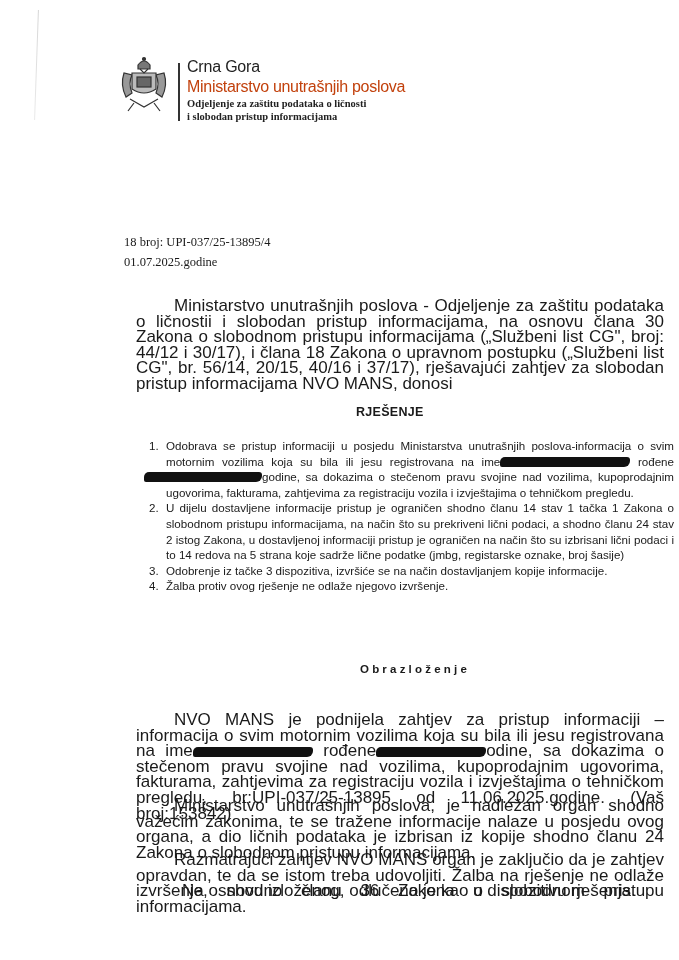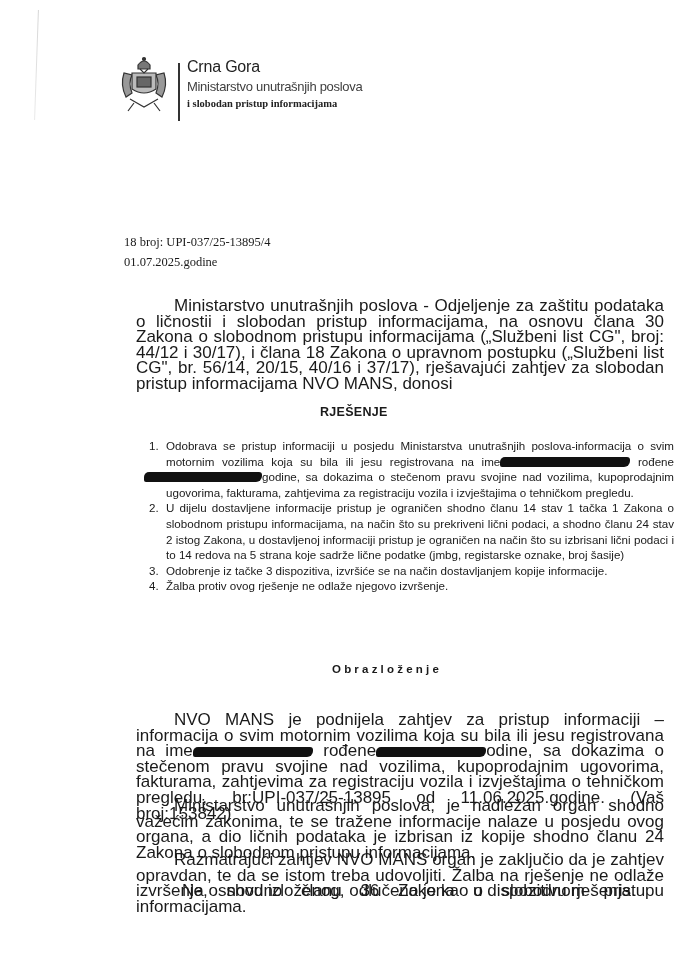--- a/index.html
+++ b/index.html
@@ -13,38 +13,38 @@
   .page { position: absolute; left: 0; top: 0; width: 579px; height: 960px; }
   .fold-line {
     position: absolute; left: 36px; top: 10px; width: 1px; height: 110px;
     background: linear-gradient(#d6d6d6, #eaeaea); transform: rotate(2deg);
   }
   .header { position: absolute; left: 118px; top: 55px; }
   .crest { position: absolute; left: 0; top: 0; width: 52px; height: 60px; }
   .vbar { position: absolute; left: 60px; top: 8px; width: 2px; height: 58px; background: #333; }
   .header-text { position: absolute; left: 69px; top: 2px; width: 320px; }
   .country { font-size: 16px; color: #222; line-height: 20px; letter-spacing: -0.2px; }
-  .ministry { font-size: 13px; color: #404040; line-height: 20px; letter-spacing: -0.3px; white-space: nowrap; }
+  .ministry { font-size: 16px; color: #c2410c; line-height: 20px; letter-spacing: -0.3px; white-space: nowrap; }
   .dept {
     font-family: "Liberation Serif", serif; font-weight: bold; font-size: 10.5px;
     line-height: 13px; color: #222;
   }
   .address {
     position: absolute; right: 44px; top: 111px; text-align: right;
     font-size: 10.5px; line-height: 15px; color: #222;
   }
   .ref { position: absolute; left: 124px; top: 232px; font-size: 12.5px; line-height: 20px; font-family: Liberation Serif, serif; }
   .body-text {
     position: absolute; left: 124px; width: 528px;
     font-size: 17px; line-height: 15.6px; text-align: justify; color: #1a1a1a; margin-left: 12px;
   }
   .indent { text-indent: 38px; }
-  .heading { position: absolute; font-weight: bold; font-size: 12.5px; }
+  .heading { position: absolute; font-weight: bold; font-size: 12.5px; margin-left: 36px; }
   .rjesenje { left: 320px; top: 405px; letter-spacing: 0.3px; }
-  .obraz { left: 332px; top: 663px; letter-spacing: 3.2px; font-size: 11.5px; }
+  .obraz { left: 324px; top: 663px; letter-spacing: 3.2px; font-size: 11.5px; }
   ol.items {
     position: absolute; left: 140px; top: 438px; width: 512px; margin: 0; padding: 0 0 0 22px;
     font-size: 11.6px; line-height: 15.6px; text-align: justify;
   }
   ol.items li { padding-left: 4px; }
   .redact {
     display: inline-block; background: #111; height: 10px; vertical-align: -1px;
     border-radius: 5px 3px 6px 2px;
   }
   .p1 { top: 712px; }
@@ -69,20 +69,21 @@
         <rect x="19" y="22" width="14" height="10" fill="#666"></rect>
         <path d="M12 44 L26 52 L40 44"></path>
         <path d="M16 48 L10 56 M36 48 L42 56"></path>
         <path d="M22 14 L26 18 L30 14"></path>
       </g>
     </svg>
     <div class="vbar"></div>
     <div class="header-text">
       <div class="country">Crna Gora</div>
       <div class="ministry">Ministarstvo unutrašnjih poslova</div>
+      <div class="dept">Odjeljenje za zaštitu podataka o ličnosti</div>
       <div class="dept">i slobodan pristup informacijama</div>
     </div>
   </div>
 
 
   <div class="ref">
     <div>18 broj: UPI-037/25-13895/4</div>
     <div>01.07.2025.godine</div>
   </div>
 

